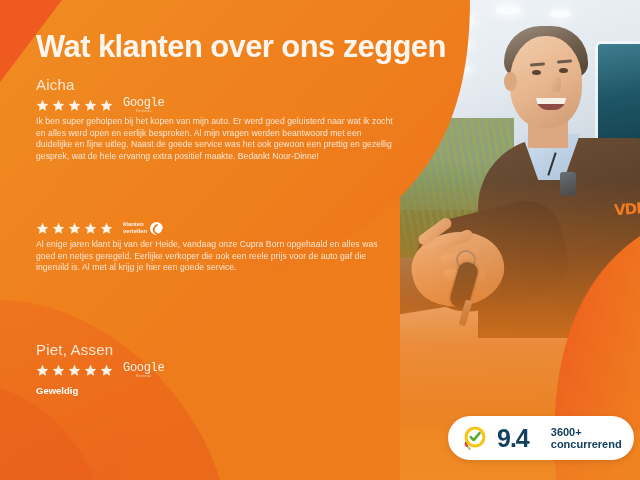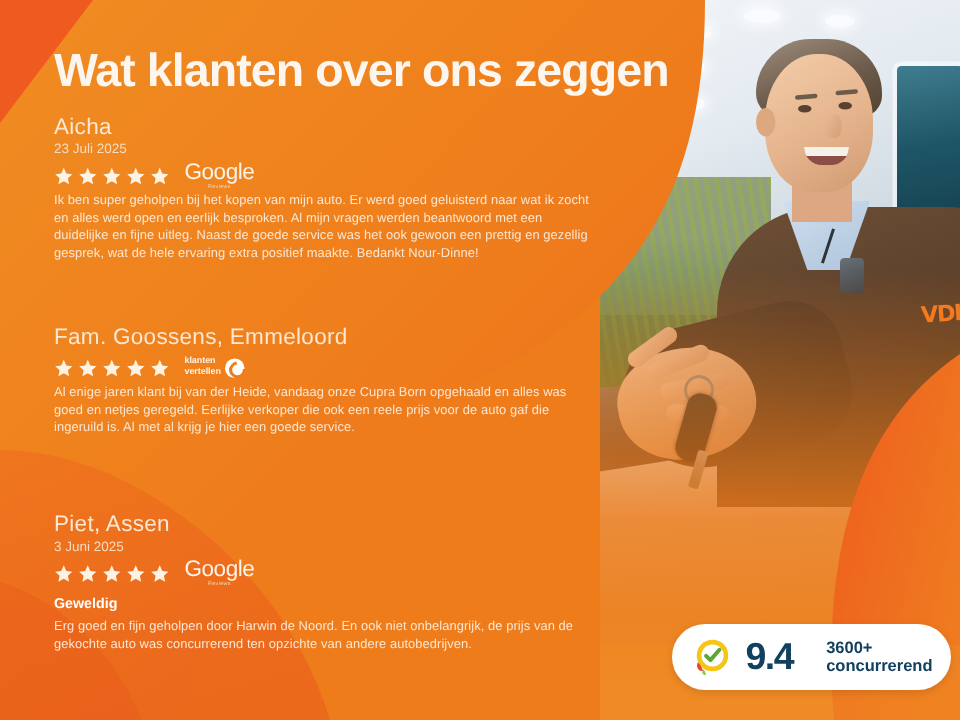--- a/index.html
+++ b/index.html
@@ -101,22 +101,22 @@
   .rv-name{font-size:15px;color:#fbe7d2;font-weight:400;letter-spacing:.2px;line-height:17px;}
   .rv-date{font-size:9px;color:#f9ddbe;margin-top:1px;line-height:11px;}
   .rv-meta{display:flex;align-items:center;gap:10px;margin-top:4px;height:16px;}
   .stars{display:flex;gap:3px;}
   .star{width:13px;height:13px;display:block;}
   .rv-head{margin-top:7px;font-size:9.5px;font-weight:700;color:#ffffff;line-height:12px;}
   .rv-body{margin-top:3px;font-size:8.6px;color:#fbe6d2;line-height:11.6px;letter-spacing:.05px;}
 
   
   .google{display:inline-block;text-align:center;line-height:1;}
-  .google .g-word{font-size:15px;color:#fdf3e8;font-weight:400;letter-spacing:-.3px;
-    font-family:Liberation Sans, sans-serif;}
+  .google .g-word{font-size:12px;color:#fdf3e8;font-weight:400;letter-spacing:-.3px;
+    font-family:Liberation Mono, monospace;}
   .google .g-sub{font-size:3.6px;color:#f7d7b5;letter-spacing:.25px;margin-top:1px;}
   
   .kv{display:flex;align-items:center;gap:3px;}
   .kv-txt{font-size:6px;font-weight:700;color:#fdf3e8;line-height:6.8px;letter-spacing:-.05px;}
   .kv-mark{width:13px;height:13px;border-radius:50%;background:#ffffff;position:relative;}
   .kv-mark:after{content:"";position:absolute;left:3.2px;top:2.8px;width:6.5px;height:6.5px;
     border-radius:50%;border:2px solid #ef7c1a;border-top-color:transparent;transform:rotate(38deg);}
 
   
   .pill{position:absolute;left:448px;top:416px;width:186px;height:44px;border-radius:22px;
@@ -208,21 +208,20 @@
       <path d="M400,430 H640 V480 H400 Z" fill="#f08b22" opacity="0.55"></path>
     </svg>
   </div>
 
   <div class="content">
 
     <div class="title">Wat klanten over ons zeggen</div>
 
     <div class="review r1">
       <div class="rv-name">Aicha</div>
-      <div class="rv-date">23 Juli 2025</div>
       <div class="rv-meta">
         <div class="stars">
           <svg class="star" viewBox="0 0 24 24">
               <polygon points="12,1.6 15.2,8.6 22.6,9.4 17.1,14.5 18.6,21.9 12,18.2 5.4,21.9 6.9,14.5 1.4,9.4 8.8,8.6" fill="#fdf2e4"></polygon>
             </svg>
           <svg class="star" viewBox="0 0 24 24">
               <polygon points="12,1.6 15.2,8.6 22.6,9.4 17.1,14.5 18.6,21.9 12,18.2 5.4,21.9 6.9,14.5 1.4,9.4 8.8,8.6" fill="#fdf2e4"></polygon>
             </svg>
           <svg class="star" viewBox="0 0 24 24">
               <polygon points="12,1.6 15.2,8.6 22.6,9.4 17.1,14.5 18.6,21.9 12,18.2 5.4,21.9 6.9,14.5 1.4,9.4 8.8,8.6" fill="#fdf2e4"></polygon>
@@ -236,21 +235,20 @@
         </div>
         <div class="google">
           <div class="g-word">Google</div>
           <div class="g-sub">Reviews</div>
         </div>
       </div>
       <div class="rv-body">Ik ben super geholpen bij het kopen van mijn auto. Er werd goed geluisterd naar wat ik zocht en alles werd open en eerlijk besproken. Al mijn vragen werden beantwoord met een duidelijke en fijne uitleg. Naast de goede service was het ook gewoon een prettig en gezellig gesprek, wat de hele ervaring extra positief maakte. Bedankt Nour-Dinne!</div>
     </div>
 
     <div class="review r2">
-      <div class="rv-name">Fam. Goossens, Emmeloord</div>
       <div class="rv-meta">
         <div class="stars">
           <svg class="star" viewBox="0 0 24 24">
               <polygon points="12,1.6 15.2,8.6 22.6,9.4 17.1,14.5 18.6,21.9 12,18.2 5.4,21.9 6.9,14.5 1.4,9.4 8.8,8.6" fill="#fdf2e4"></polygon>
             </svg>
           <svg class="star" viewBox="0 0 24 24">
               <polygon points="12,1.6 15.2,8.6 22.6,9.4 17.1,14.5 18.6,21.9 12,18.2 5.4,21.9 6.9,14.5 1.4,9.4 8.8,8.6" fill="#fdf2e4"></polygon>
             </svg>
           <svg class="star" viewBox="0 0 24 24">
               <polygon points="12,1.6 15.2,8.6 22.6,9.4 17.1,14.5 18.6,21.9 12,18.2 5.4,21.9 6.9,14.5 1.4,9.4 8.8,8.6" fill="#fdf2e4"></polygon>
@@ -268,21 +266,20 @@
             <div>vertellen</div>
           </div>
           <div class="kv-mark"></div>
         </div>
       </div>
       <div class="rv-body">Al enige jaren klant bij van der Heide, vandaag onze Cupra Born opgehaald en alles was goed en netjes geregeld. Eerlijke verkoper die ook een reele prijs voor de auto gaf die ingeruild is. Al met al krijg je hier een goede service.</div>
     </div>
 
     <div class="review r3">
       <div class="rv-name">Piet, Assen</div>
-      <div class="rv-date">3 Juni 2025</div>
       <div class="rv-meta">
         <div class="stars">
           <svg class="star" viewBox="0 0 24 24">
               <polygon points="12,1.6 15.2,8.6 22.6,9.4 17.1,14.5 18.6,21.9 12,18.2 5.4,21.9 6.9,14.5 1.4,9.4 8.8,8.6" fill="#fdf2e4"></polygon>
             </svg>
           <svg class="star" viewBox="0 0 24 24">
               <polygon points="12,1.6 15.2,8.6 22.6,9.4 17.1,14.5 18.6,21.9 12,18.2 5.4,21.9 6.9,14.5 1.4,9.4 8.8,8.6" fill="#fdf2e4"></polygon>
             </svg>
           <svg class="star" viewBox="0 0 24 24">
               <polygon points="12,1.6 15.2,8.6 22.6,9.4 17.1,14.5 18.6,21.9 12,18.2 5.4,21.9 6.9,14.5 1.4,9.4 8.8,8.6" fill="#fdf2e4"></polygon>
@@ -293,21 +290,20 @@
           <svg class="star" viewBox="0 0 24 24">
               <polygon points="12,1.6 15.2,8.6 22.6,9.4 17.1,14.5 18.6,21.9 12,18.2 5.4,21.9 6.9,14.5 1.4,9.4 8.8,8.6" fill="#fdf2e4"></polygon>
             </svg>
         </div>
         <div class="google">
           <div class="g-word">Google</div>
           <div class="g-sub">Reviews</div>
         </div>
       </div>
       <div class="rv-head">Geweldig</div>
-      <div class="rv-body">Erg goed en fijn geholpen door Harwin de Noord. En ook niet onbelangrijk, de prijs van de gekochte auto was concurrerend ten opzichte van andere autobedrijven.</div>
     </div>
 
     <div class="pill">
       <div class="pill-mark">
         <svg viewBox="0 0 26 26" width="26" height="26">
           <circle cx="13" cy="12" r="10.5" fill="#f5c518"></circle>
           <path d="M3.2,16.5 C1.8,19.6 3.4,22.6 6.6,22.4 C6.0,19.8 4.9,17.8 3.2,16.5 Z" fill="#e8442e"></path>
           <path d="M6.8,21.2 C5.6,23.4 6.4,25.4 8.6,25.0 C8.4,23.4 7.8,22.0 6.8,21.2 Z" fill="#8cc63f"></path>
           <circle cx="13" cy="12" r="7.4" fill="#ffffff"></circle>
           <path d="M8.7,12.2 L11.6,15.1 L17.6,8.2" fill="none" stroke="#5aa832" stroke-width="2.6" stroke-linecap="round" stroke-linejoin="round"></path>

